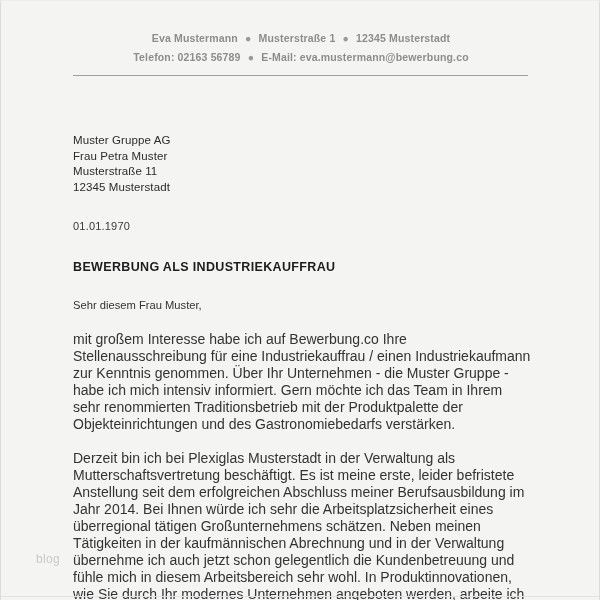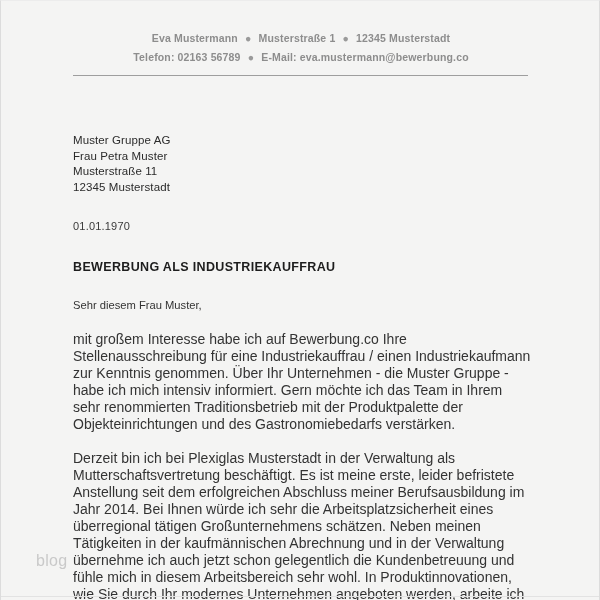--- a/index.html
+++ b/index.html
@@ -105,21 +105,21 @@
     margin: 0 0 17px 0;
     text-align: left;
   }
 
   
   .watermark {
     position: absolute;
     left: 35px;
     top: 551px;
     color: #c9c9c9;
-    font-size: 16px;
+    font-size: 12px;
     letter-spacing: 0.3px;
     user-select: none;
   }
 
   
   .bottom-rule {
     position: absolute;
     left: 0;
     top: 595px;
     width: 600px;

